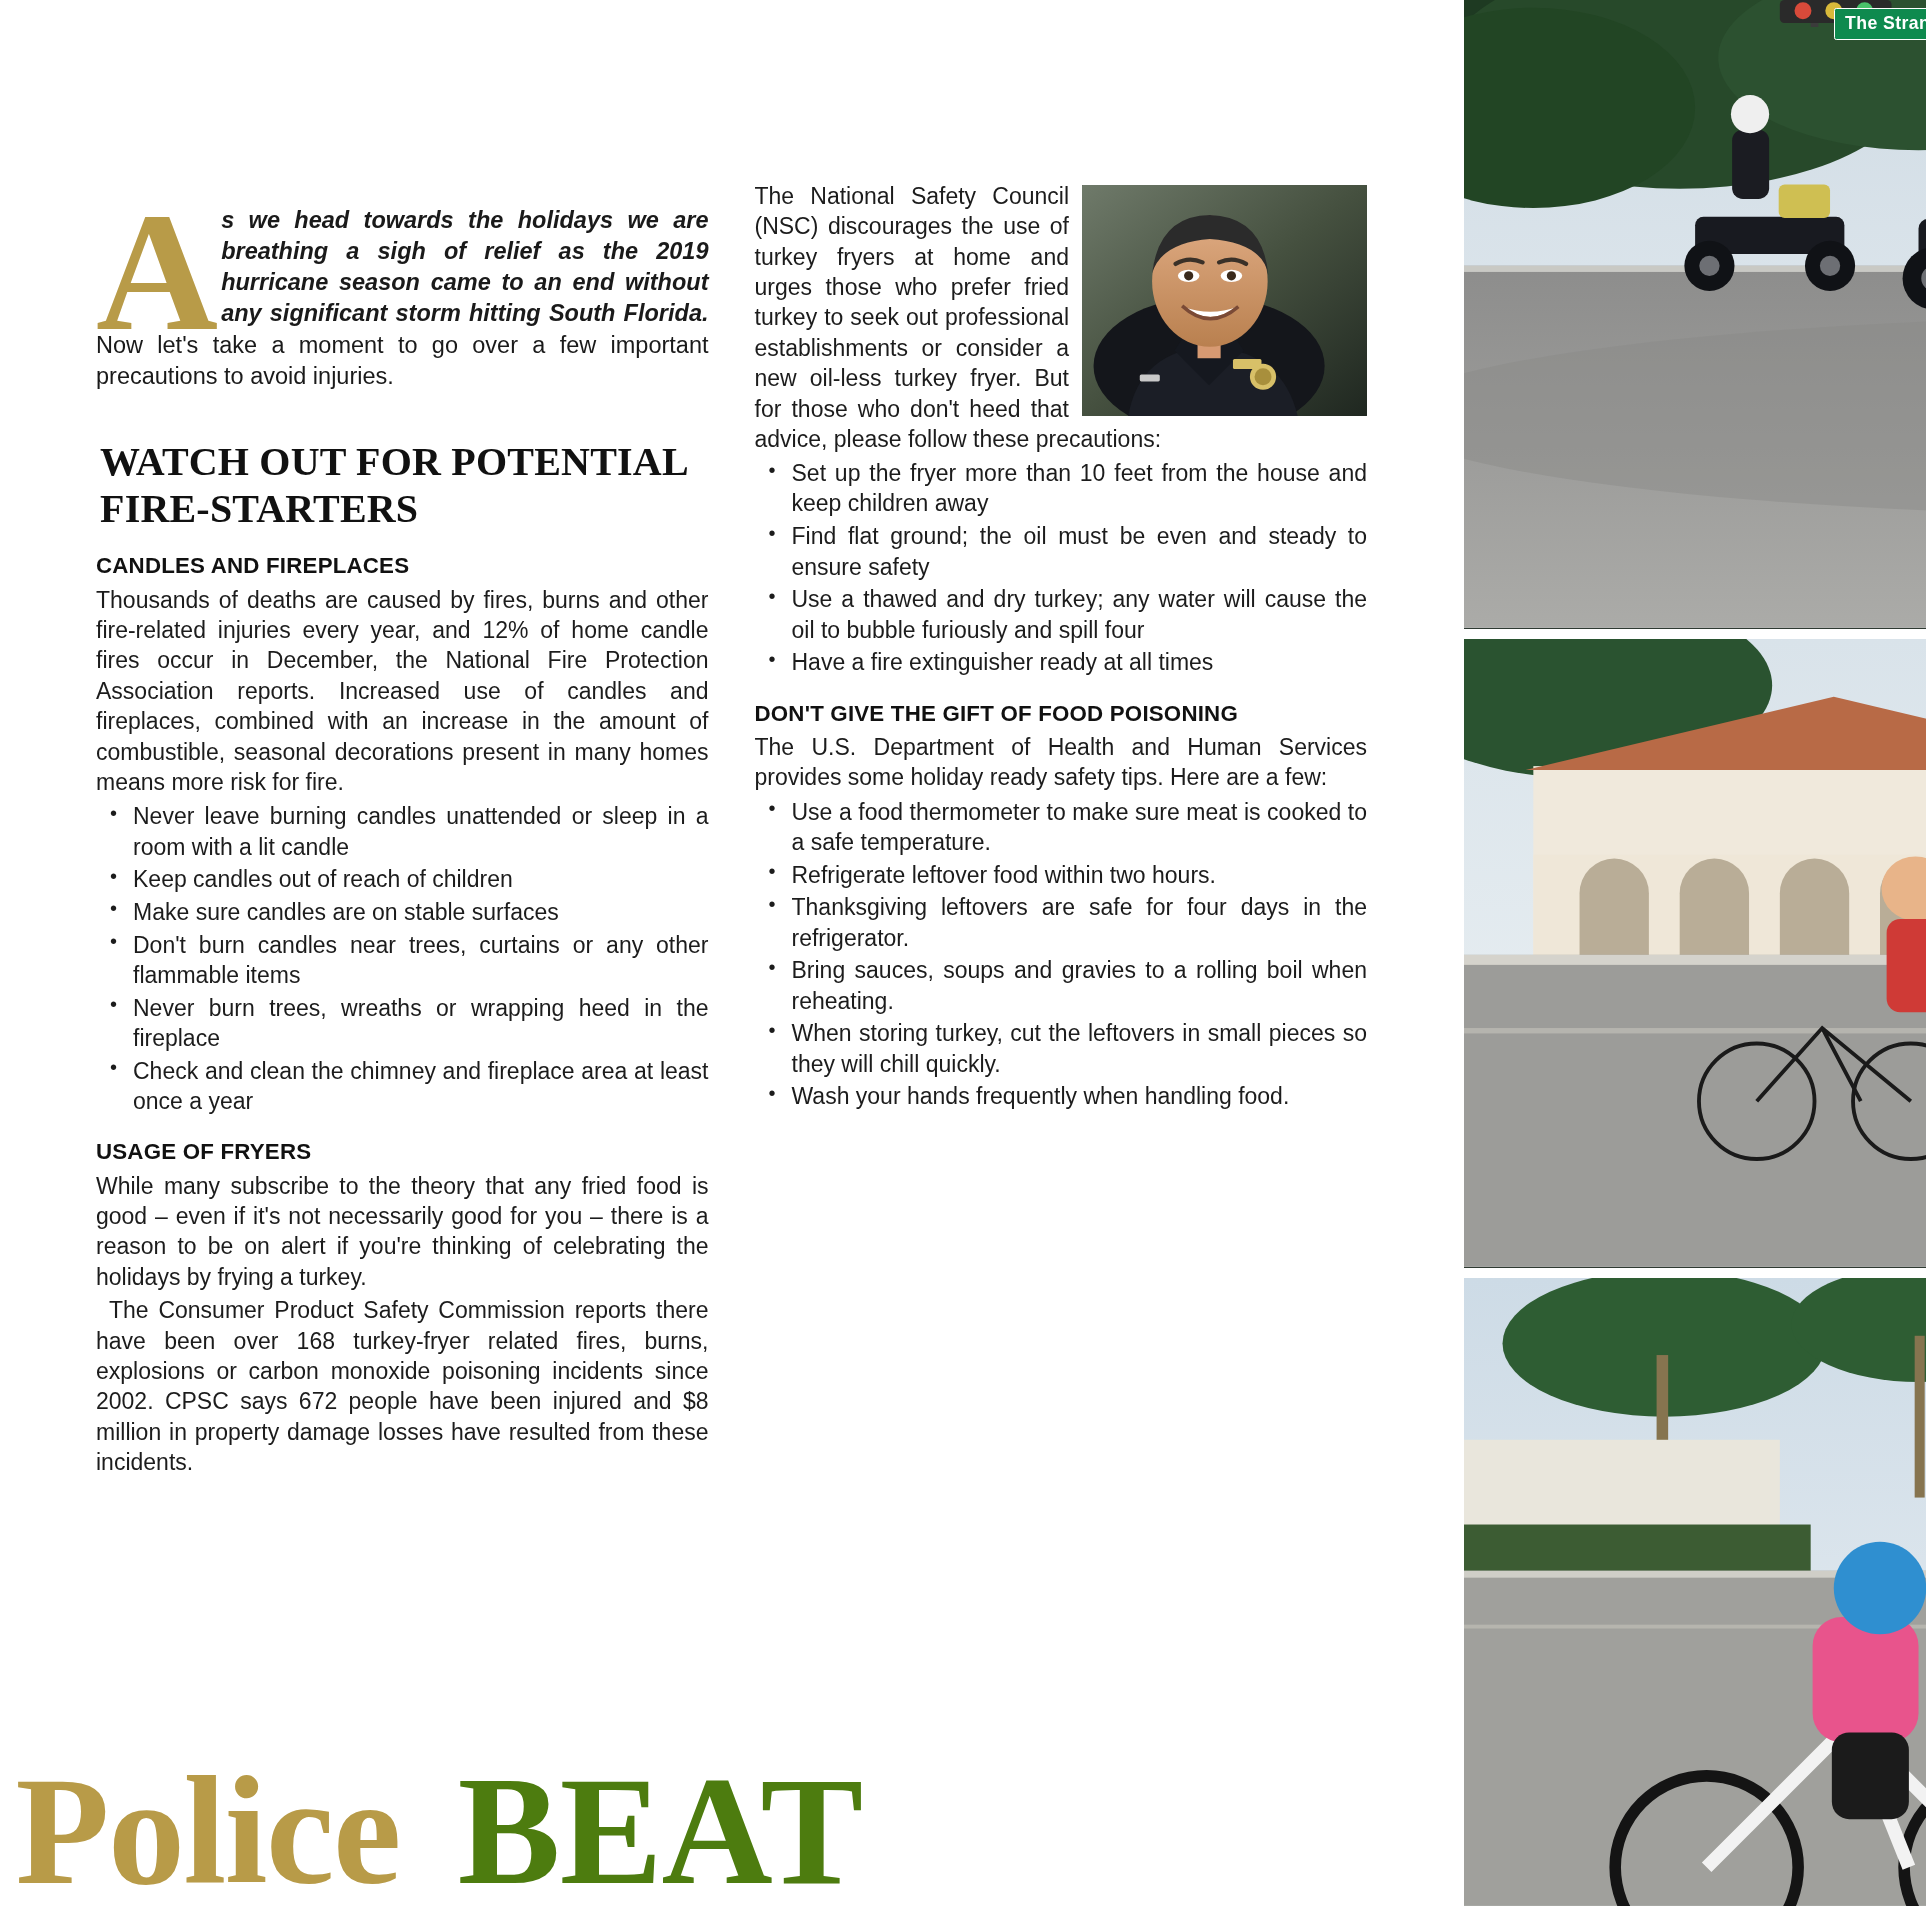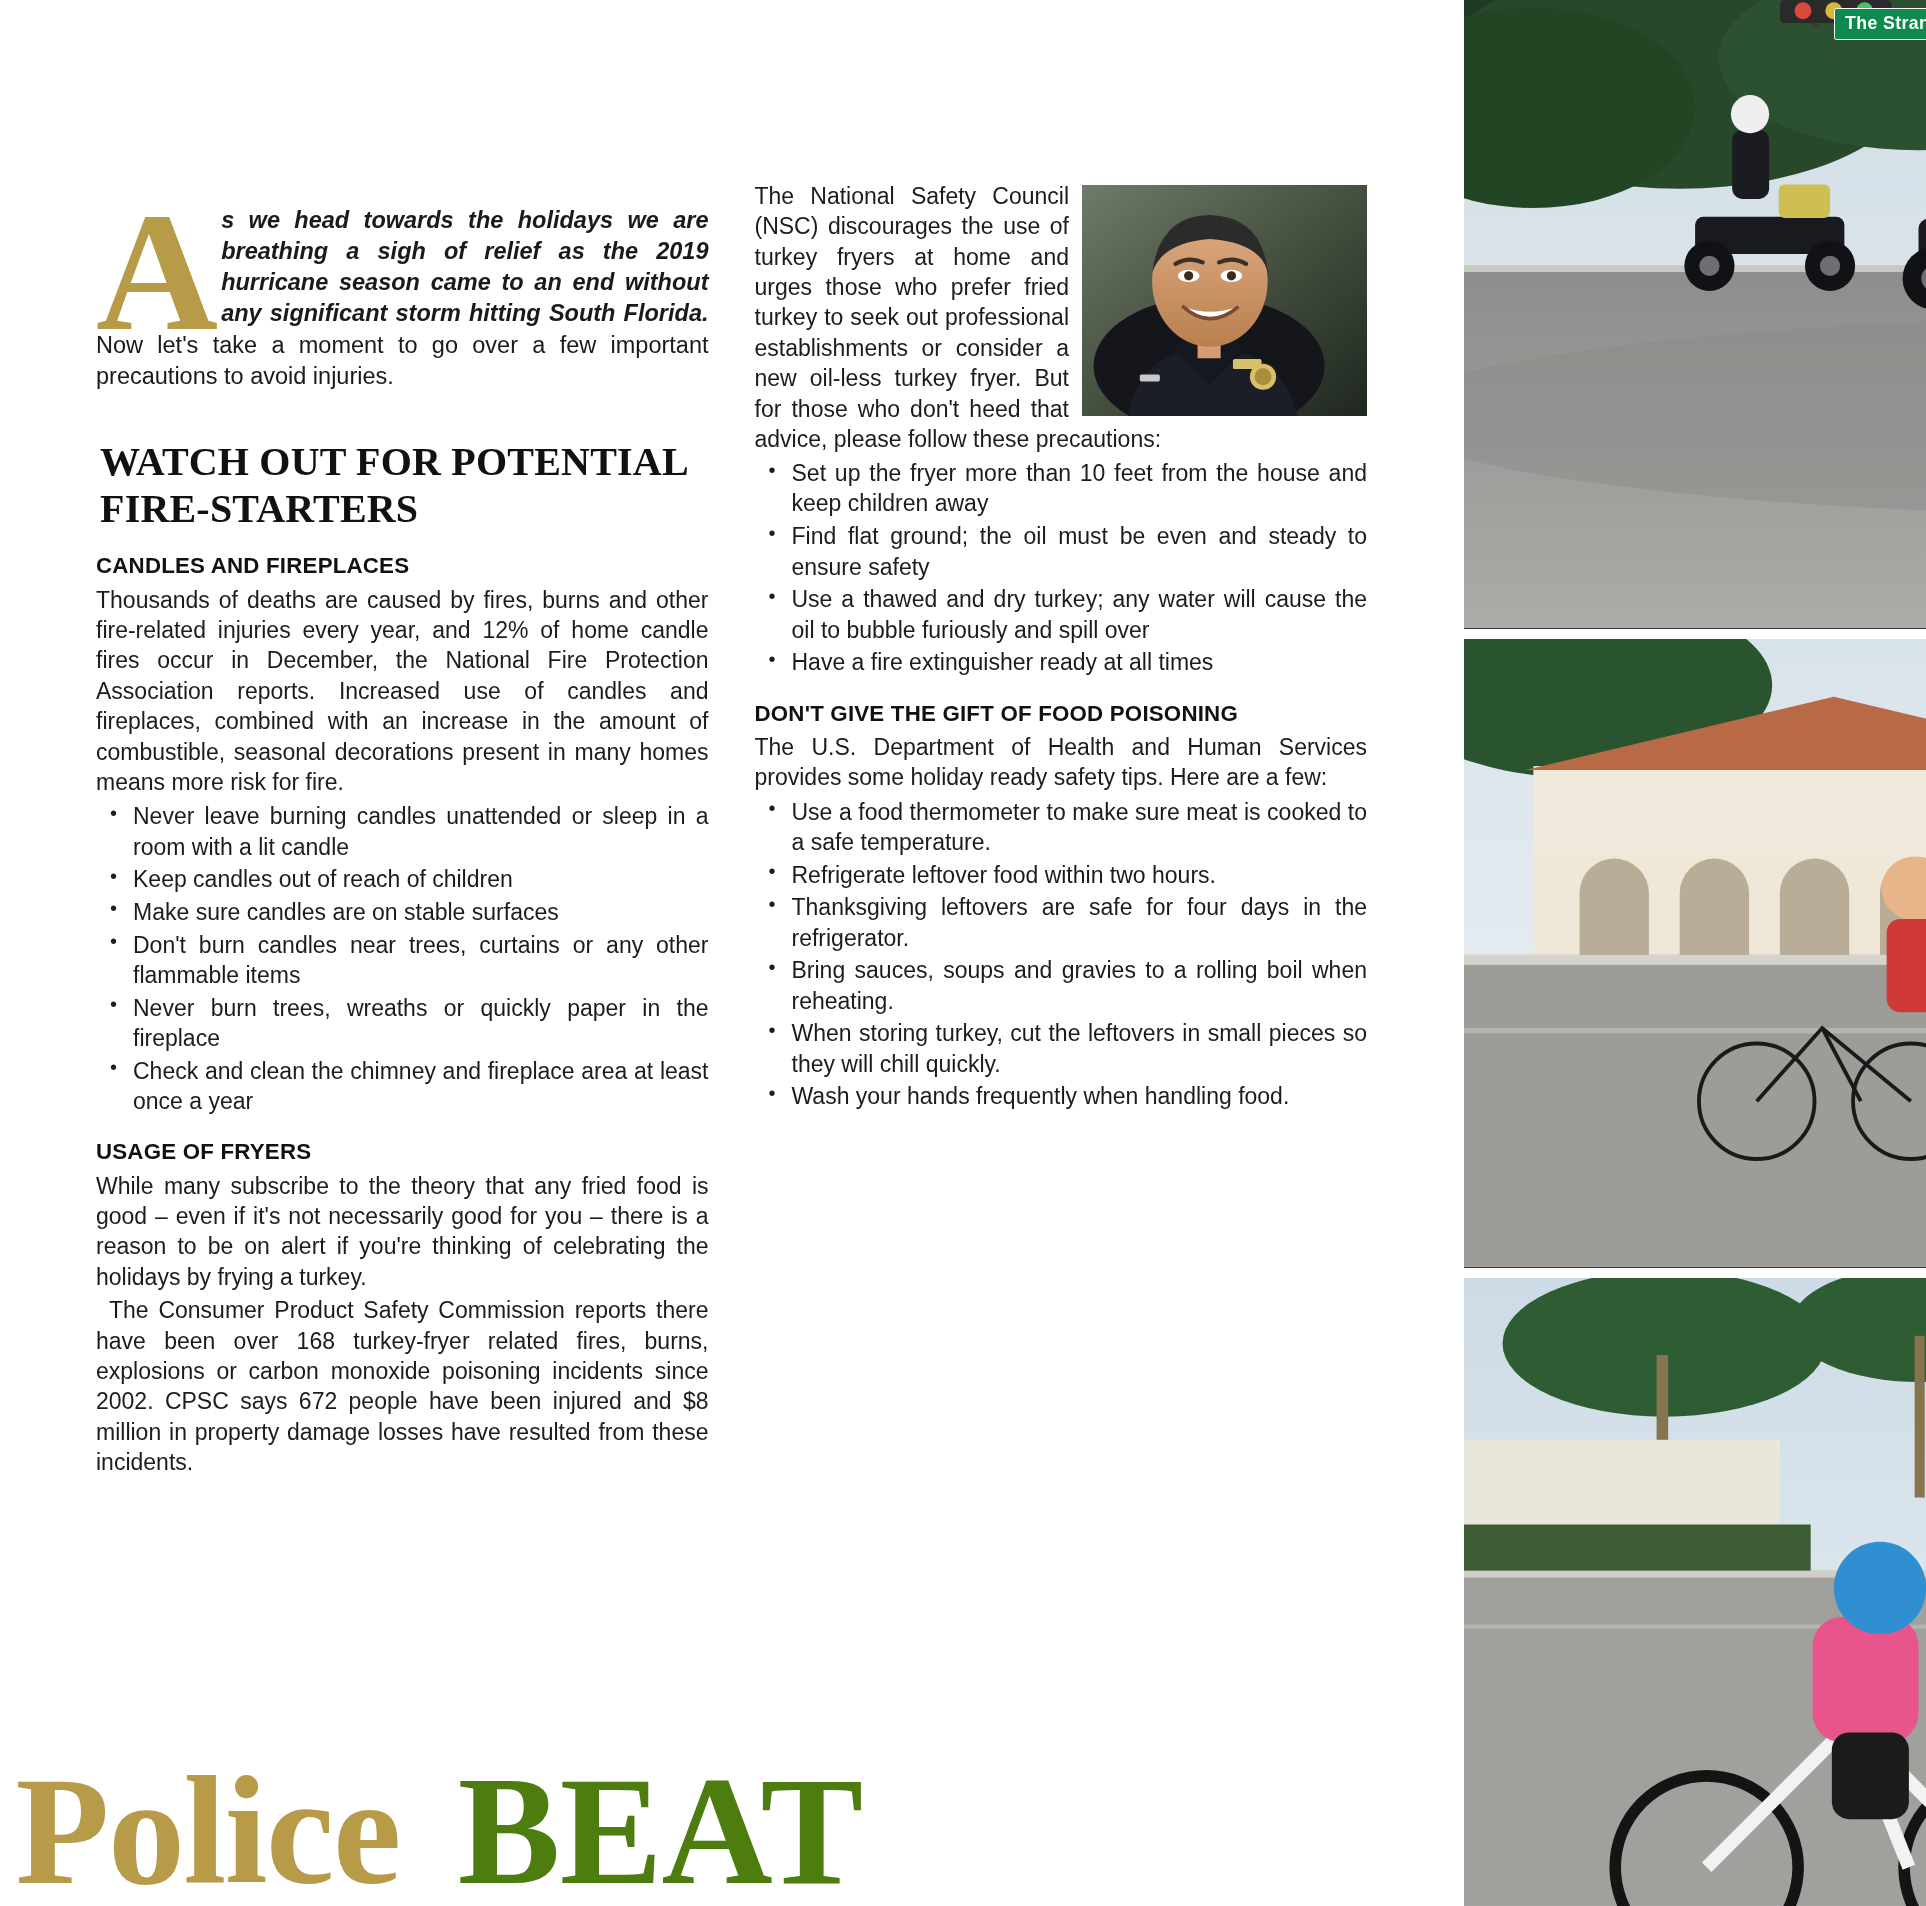--- a/index.html
+++ b/index.html
@@ -213,21 +213,21 @@
 
         <h2 class="section">WATCH OUT FOR POTENTIAL FIRE-STARTERS</h2>
 
         <h3 class="sub">CANDLES AND FIREPLACES</h3>
         <p class="body">Thousands of deaths are caused by fires, burns and other fire-related injuries every year, and 12% of home candle fires occur in December, the National Fire Protection Association reports. Increased use of candles and fireplaces, combined with an increase in the amount of combustible, seasonal decorations present in many homes means more risk for fire.</p>
         <ul class="bullets">
           <li>Never leave burning candles unattended or sleep in a room with a lit candle</li>
           <li>Keep candles out of reach of children</li>
           <li>Make sure candles are on stable surfaces</li>
           <li>Don't burn candles near trees, curtains or any other flammable items</li>
-          <li>Never burn trees, wreaths or quickly paper in the fireplace</li>
+          <li>Never burn trees, wreaths or wrapping heed in the fireplace</li>
           <li>Check and clean the chimney and fireplace area at least once a year</li>
         </ul>
 
         <h3 class="sub gap">USAGE OF FRYERS</h3>
         <p class="body">While many subscribe to the theory that any fried food is good – even if it's not necessarily good for you – there is a reason to be on alert if you're thinking of celebrating the holidays by frying a turkey.</p>
         <p class="body indent">The Consumer Product Safety Commission reports there have been over 168 turkey-fryer related fires, burns, explosions or carbon monoxide poisoning incidents since 2002. CPSC says 672 people have been injured and $8 million in property damage losses have resulted from these incidents.</p>
       </div>
 
       <div class="col col-right">
         <div class="top-flow">
@@ -264,21 +264,21 @@
               <circle cx="470" cy="498" r="22" fill="#a88f3c"></circle>
               <rect x="150" y="492" width="52" height="18" rx="4" fill="#c9c9c9"></rect>
             </svg>
           </div>
           <p class="body">The National Safety Council (NSC) discourages the use of turkey fryers at home and urges those who prefer fried turkey to seek out professional establishments or consider a new oil-less turkey fryer. But for those who don't heed that advice, please follow these precautions:</p>
         </div>
 
         <ul class="bullets">
           <li>Set up the fryer more than 10 feet from the house and keep children away</li>
           <li>Find flat ground; the oil must be even and steady to ensure safety</li>
-          <li>Use a thawed and dry turkey; any water will cause the oil to bubble furiously and  spill over</li>
+          <li>Use a thawed and dry turkey; any water will cause the oil to bubble furiously and  spill four</li>
           <li>Have a fire extinguisher ready at all times</li>
         </ul>
 
         <h3 class="sub gap">DON'T GIVE THE GIFT OF FOOD POISONING</h3>
         <p class="body">The U.S. Department of Health and Human Services provides some holiday ready safety tips. Here are a few:</p>
         <ul class="bullets">
           <li>Use a food thermometer to make sure meat is cooked to a safe temperature.</li>
           <li>Refrigerate leftover food within two hours.</li>
           <li>Thanksgiving leftovers are safe for four days in the refrigerator.</li>
           <li>Bring sauces, soups and gravies to a rolling boil when reheating.</li>

